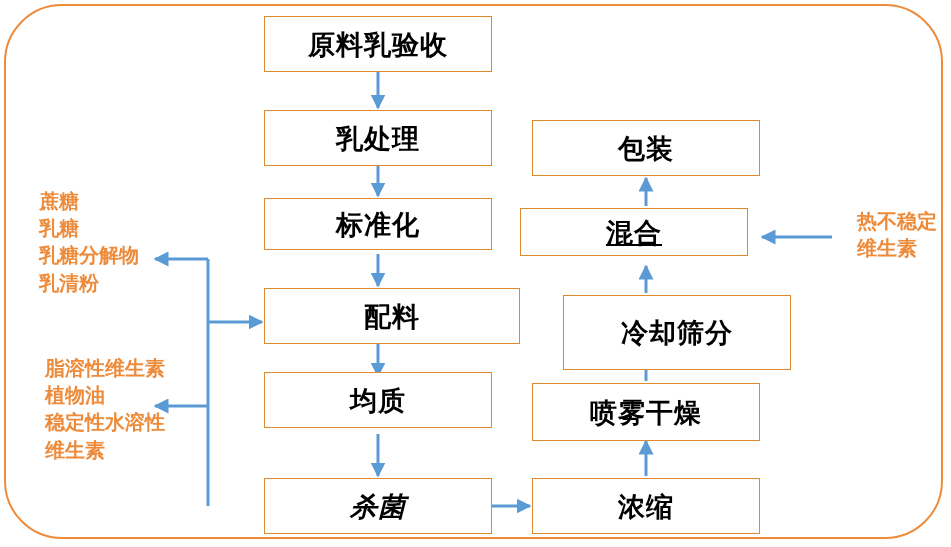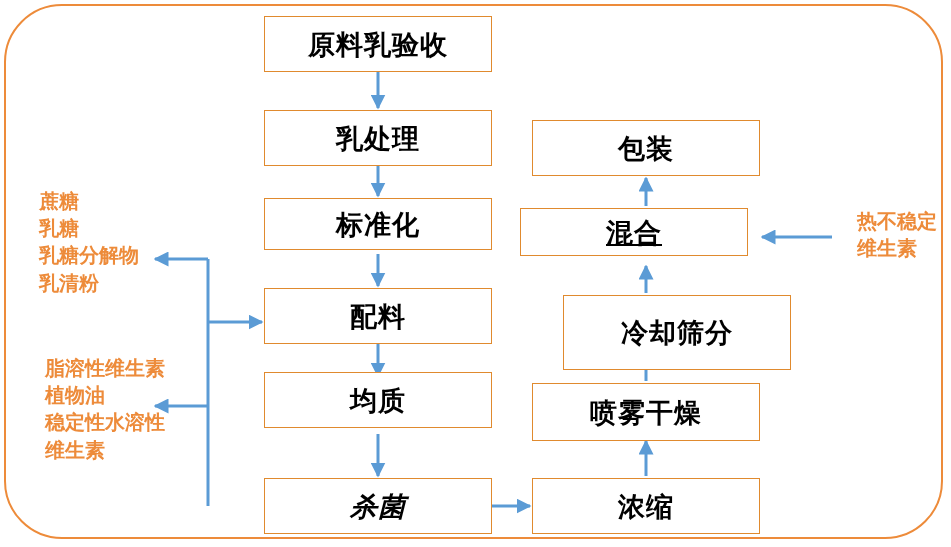--- a/index.html
+++ b/index.html
@@ -109,21 +109,21 @@
 
   <div class="node" style="left:264px;top:16px;width:228px;height:56px;">
     <span>原料乳验收</span>
   </div>
   <div class="node" style="left:264px;top:110px;width:228px;height:56px;">
     <span>乳处理</span>
   </div>
   <div class="node" style="left:264px;top:198px;width:228px;height:52px;">
     <span>标准化</span>
   </div>
-  <div class="node" style="left:264px;top:288px;width:228px;height:56px;">
+  <div class="node" style="left:264px;top:288px;width:256px;height:56px;">
     <span>配料</span>
   </div>
   <div class="node" style="left:264px;top:372px;width:228px;height:56px;">
     <span>均质</span>
   </div>
   <div class="node" style="left:264px;top:478px;width:228px;height:56px;font-style:italic;">
     <span>杀菌</span>
   </div>
 
   <div class="node" style="left:532px;top:120px;width:228px;height:56px;justify-content:center;">

